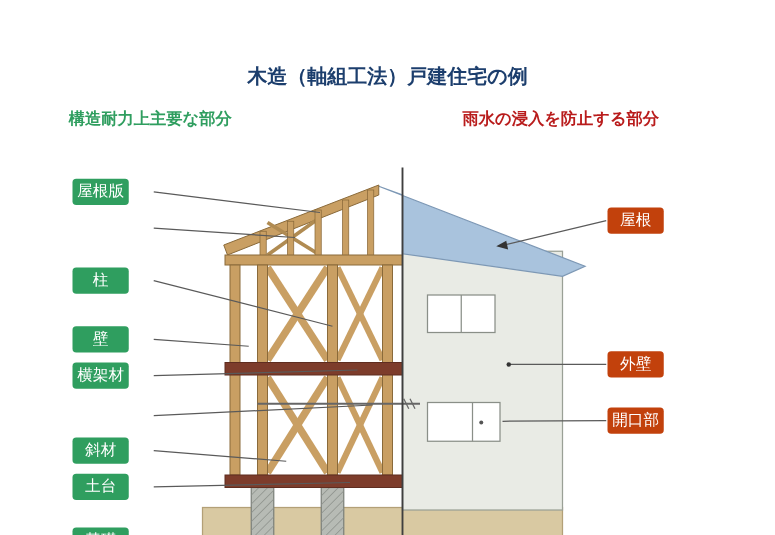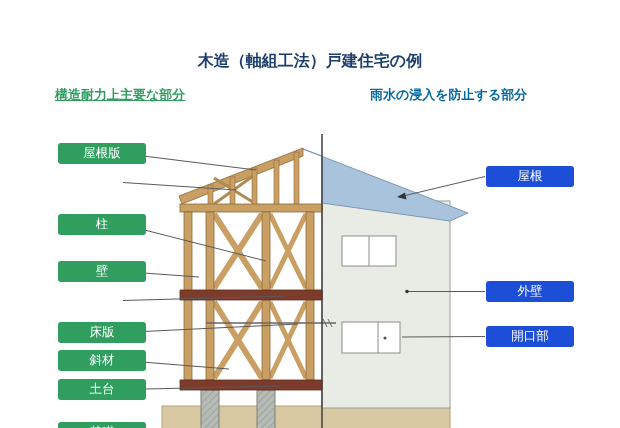--- a/index.html
+++ b/index.html
@@ -5,29 +5,29 @@
   html,body{margin:0;padding:0;background:#ffffff;}
   .page{
     position:relative;width:620px;height:428px;background:#ffffff;
     font-family:"Liberation Sans",sans-serif;overflow:hidden;margin-top:38px;
   }
   .title{
     position:absolute;top:13px;left:0;width:100%;text-align:center;
     font-size:16px;font-weight:bold;color:#1c3e6d;
   }
   .subheading{position:absolute;font-size:13px;font-weight:bold;}
-  .subheading.green{color:#2f9e5f;left:55px;top:48px;text-decoration:underline;}
-  .subheading.navy{color:#0369a1;left:370px;top:48px;}
+  .subheading.green{color:#2f9e5f;left:55px;top:48px;}
+  .subheading.navy{color:#b91c1c;left:370px;top:48px;}
   .badge{
-    position:absolute;width:88px;height:21px;border-radius:3px;
+    position:absolute;width:45px;height:21px;border-radius:3px;
     display:flex;align-items:center;justify-content:center;
     color:#ffffff;font-size:12.5px;line-height:1;
   }
   .badge.green{background:#2f9e5f;left:58px;}
-  .badge.navy{background:#1d4ed8;left:486px;}
+  .badge.navy{background:#c2410c;left:486px;}
   svg.illustration{position:absolute;left:0;top:0;}
 </style>
 </head>
 <body>
 
 <div class="page">
 
   <div class="title">木造（軸組工法）戸建住宅の例</div>
   <div class="subheading green">構造耐力上主要な部分</div>
   <div class="subheading navy">雨水の浸入を防止する部分</div>
@@ -129,21 +129,21 @@
       <polygon points="397,159 405,154.5 406.5,161.5" fill="#333333" stroke="none"></polygon>
       <line x1="485" y1="253.5" x2="408" y2="253.5"></line>
       <circle cx="407" cy="253.5" r="1.8" fill="#333333" stroke="none"></circle>
       <line x1="485" y1="298.5" x2="402" y2="299"></line>
     </g>
   </svg>
 
   <div class="badge green" style="top:105px">屋根版</div>
   <div class="badge green" style="top:176px">柱</div>
   <div class="badge green" style="top:223px">壁</div>
-  <div class="badge green" style="top:284px">床版</div>
+  <div class="badge green" style="top:252px">横架材</div>
   <div class="badge green" style="top:341px">土台</div>
   <div class="badge green" style="top:312px">斜材</div>
   <div class="badge green" style="top:384px">基礎</div>
 
   <div class="badge navy" style="top:128px">屋根</div>
   <div class="badge navy" style="top:288px">開口部</div>
   <div class="badge navy" style="top:243px">外壁</div>
 
 </div>
 

